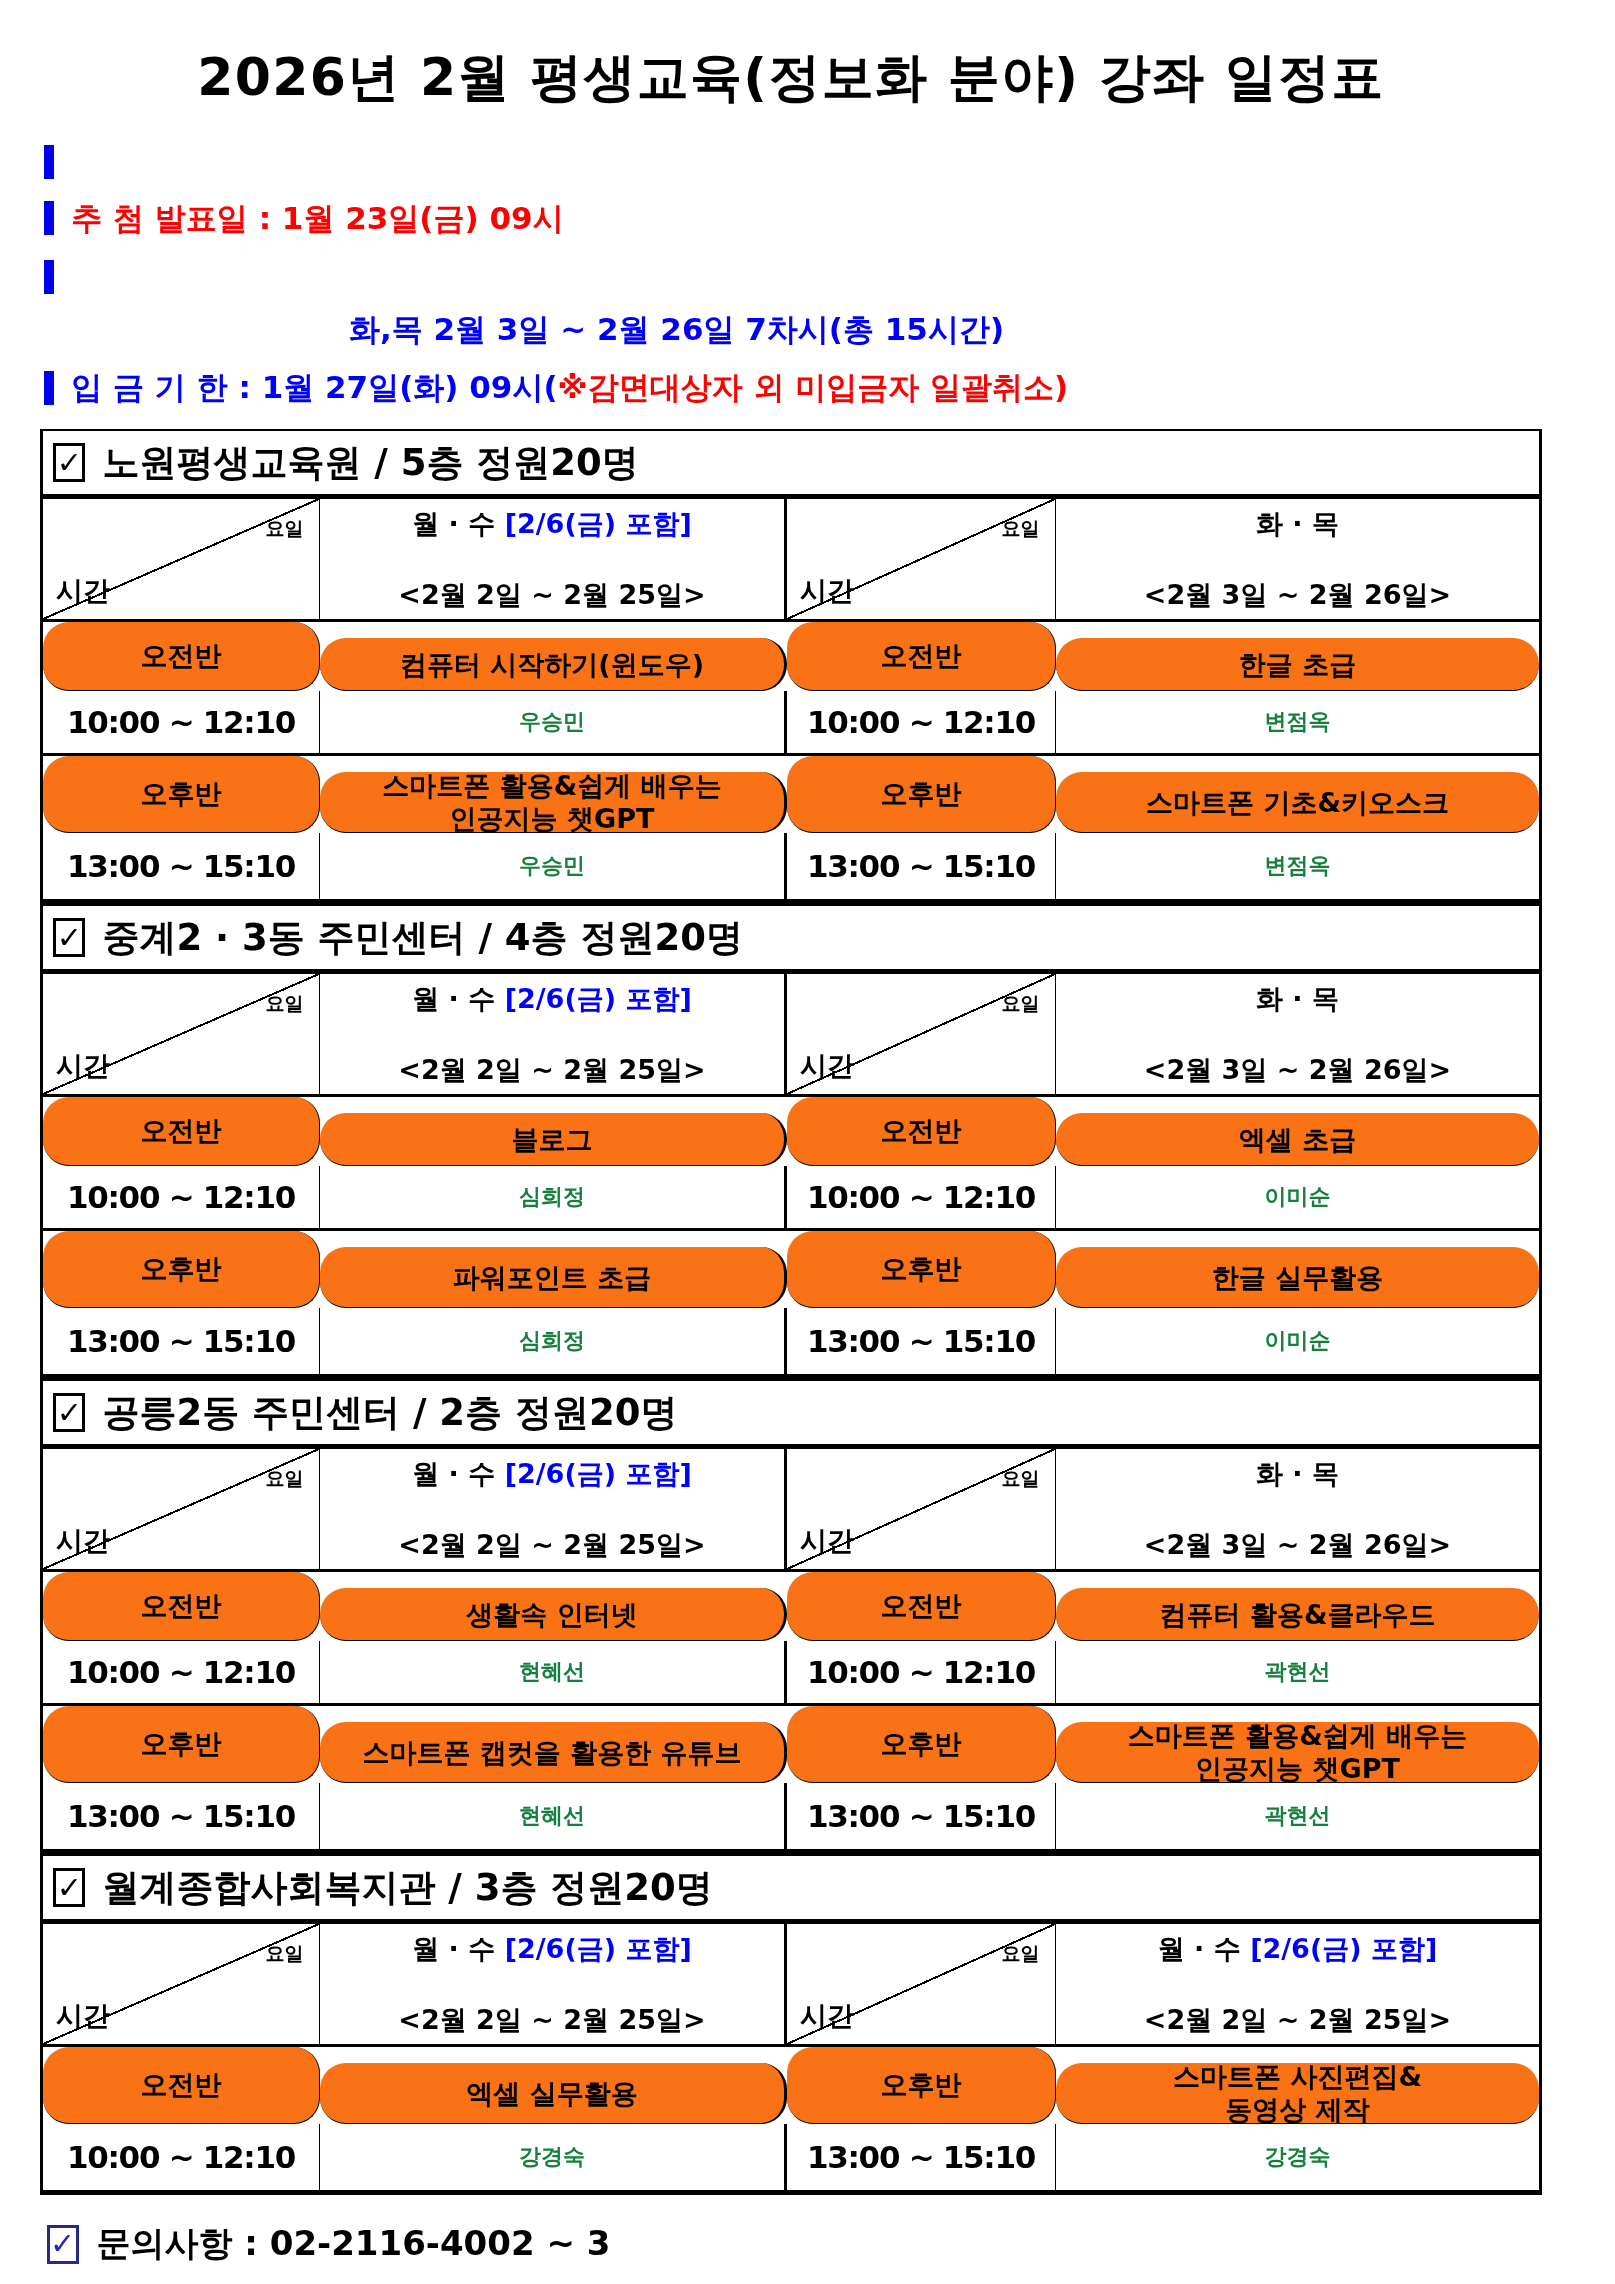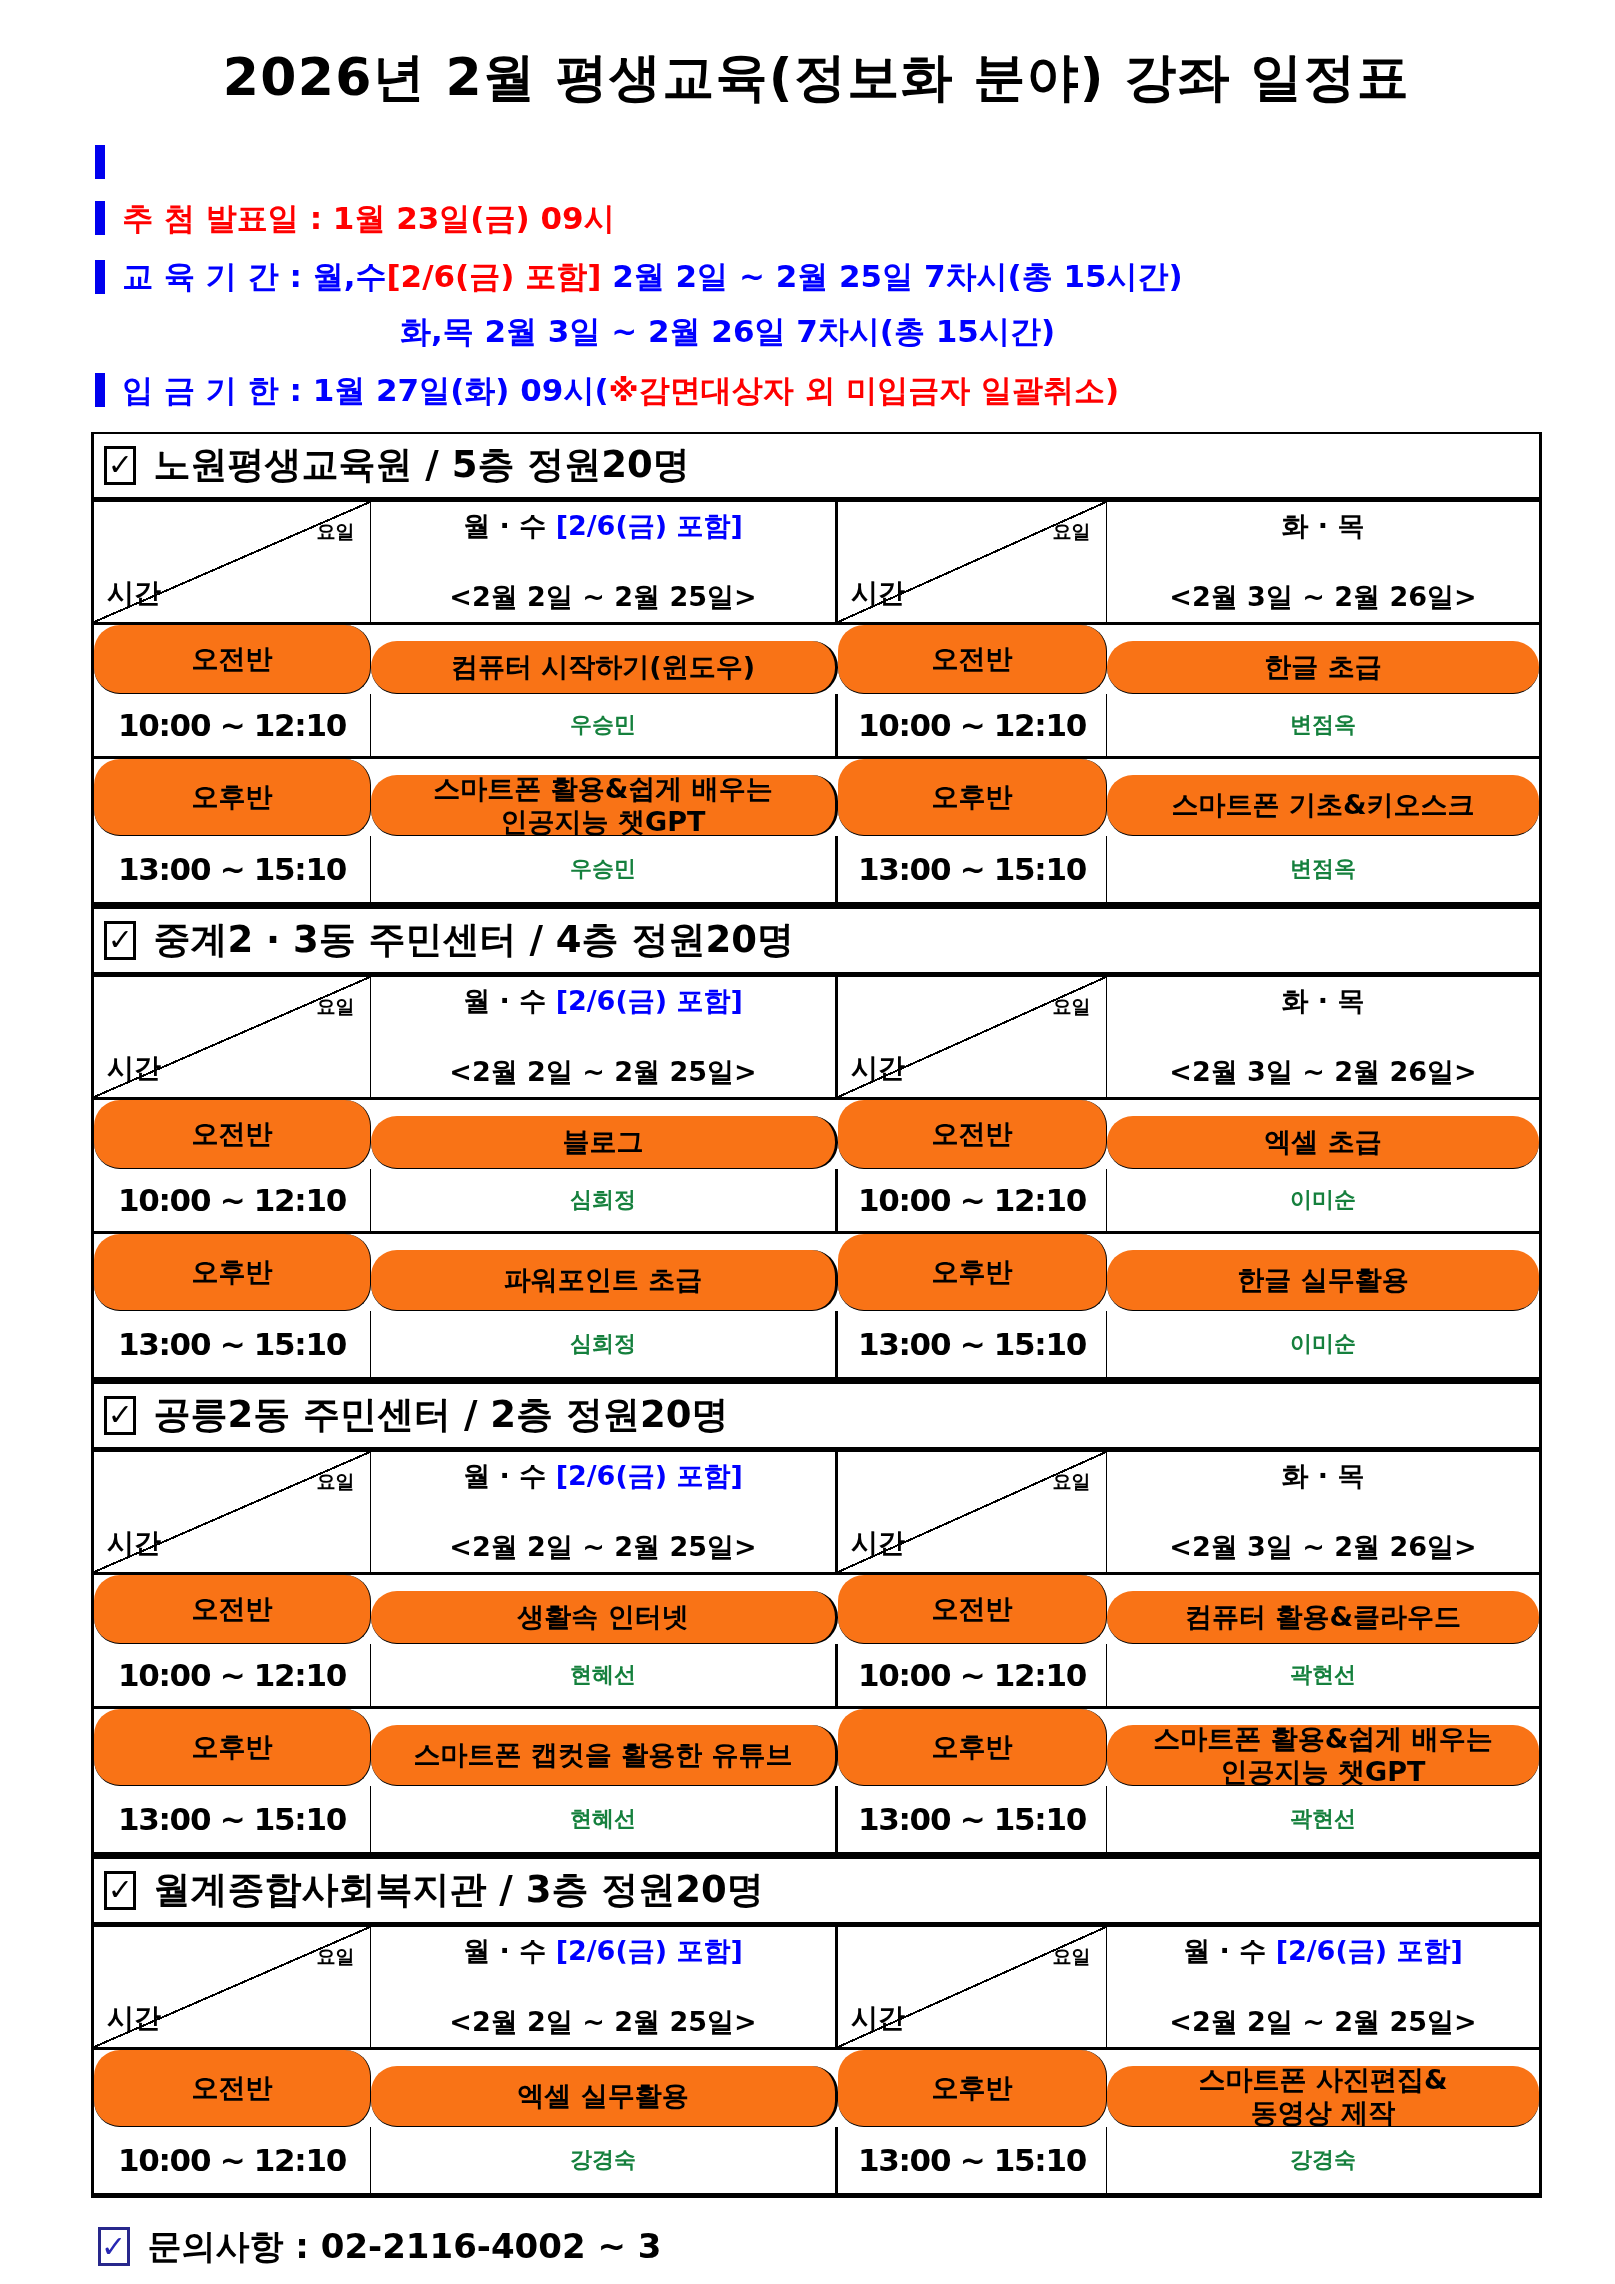--- a/index.html
+++ b/index.html
@@ -2,21 +2,21 @@
 <html style="font-size:10.4px"><head>
 <meta charset="utf-8">
 <style>
   html,body{margin:0;padding:0;background:#ffffff;}
   body{
     width:1616px;height:2284px;
     font-family:"DejaVu Sans",sans-serif;
     font-weight:bold;color:#000;
     position:relative;overflow:hidden;
   }
-  .page{padding:31px 74px 0 91px;}
+  .page{padding:31px 74px 0 40px;}
 
   
   .doc-title{
     text-align:center;font-size:52px;font-weight:800;
     letter-spacing:1.3px;margin:11.7px 0 30px 0;color:#000;
   }
 
   
   .info{margin:0 0 22px 3.9px;}
   .info-line{display:flex;align-items:flex-start;font-size:31px;line-height:39px;margin-bottom:19.6px;}
@@ -85,21 +85,20 @@
   <div class="info">
     <div class="info-line">
       <span class="bar"></span>
     </div>
     <div class="info-line">
       <span class="bar"></span>
       <span class="red"><span class="info-label">추 첨 발표일</span><span> : </span><span>1월 23일(금) 09시</span></span>
     </div>
     <div class="info-line">
       <span class="bar"></span>
-      <span class="blue"><span class="info-label">교 육 기 간</span><span> : </span><span>월,수</span><span class="red">[2/6(금) 포함]</span><span> 2월 2일 ~ 2월 25일 7차시(총 15시간)</span></span>
     </div>
     <div class="info-cont blue">화,목 2월 3일 ~ 2월 26일 7차시(총 15시간)</div>
     <div class="info-line">
       <span class="bar"></span>
       <span class="blue"><span class="info-label">입 금 기 한</span><span> : </span><span>1월 27일(화) 09시(</span><span class="red">※감면대상자 외 미입금자 일괄취소)</span></span>
     </div>
   </div>
 
   <div class="section">
     <div class="sec-title">

